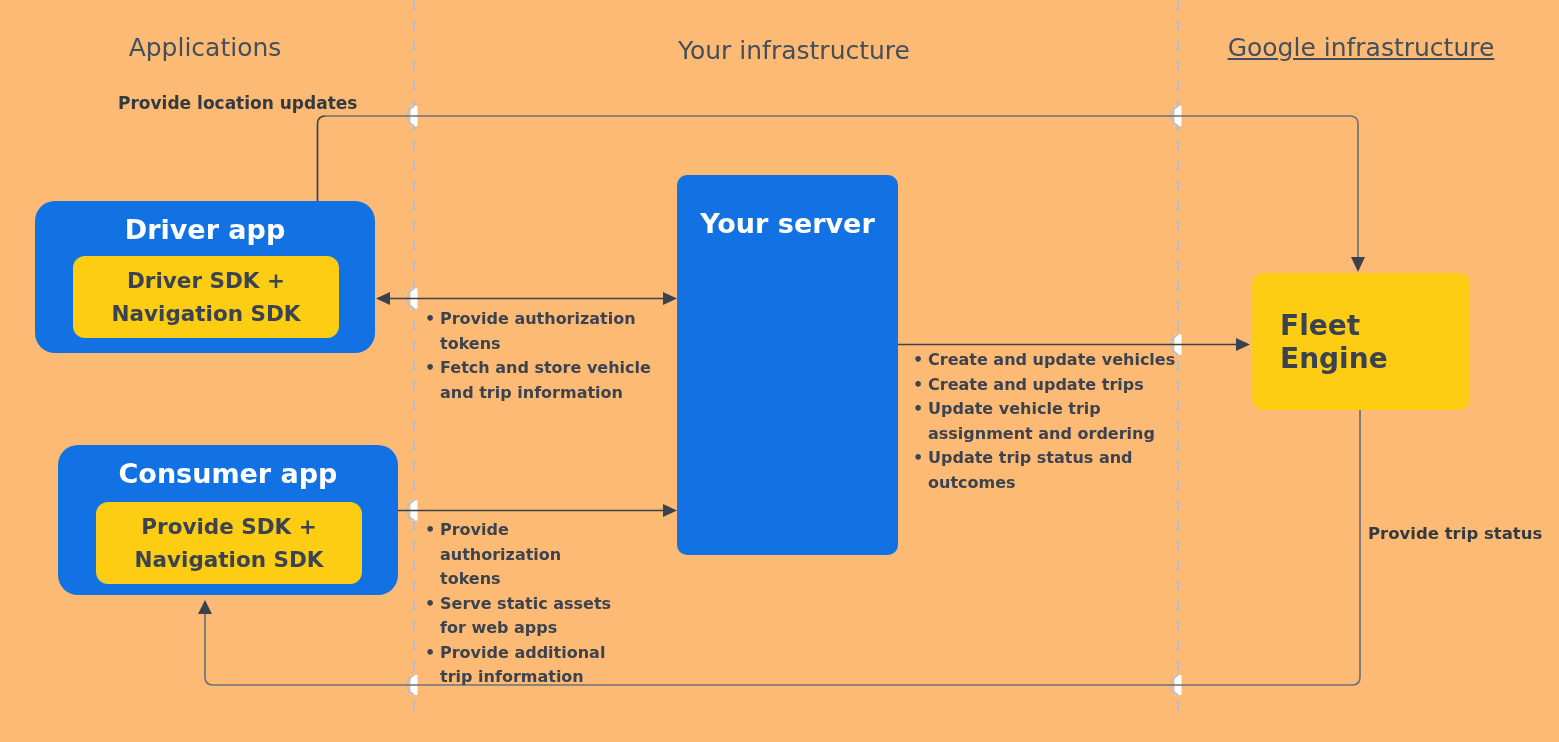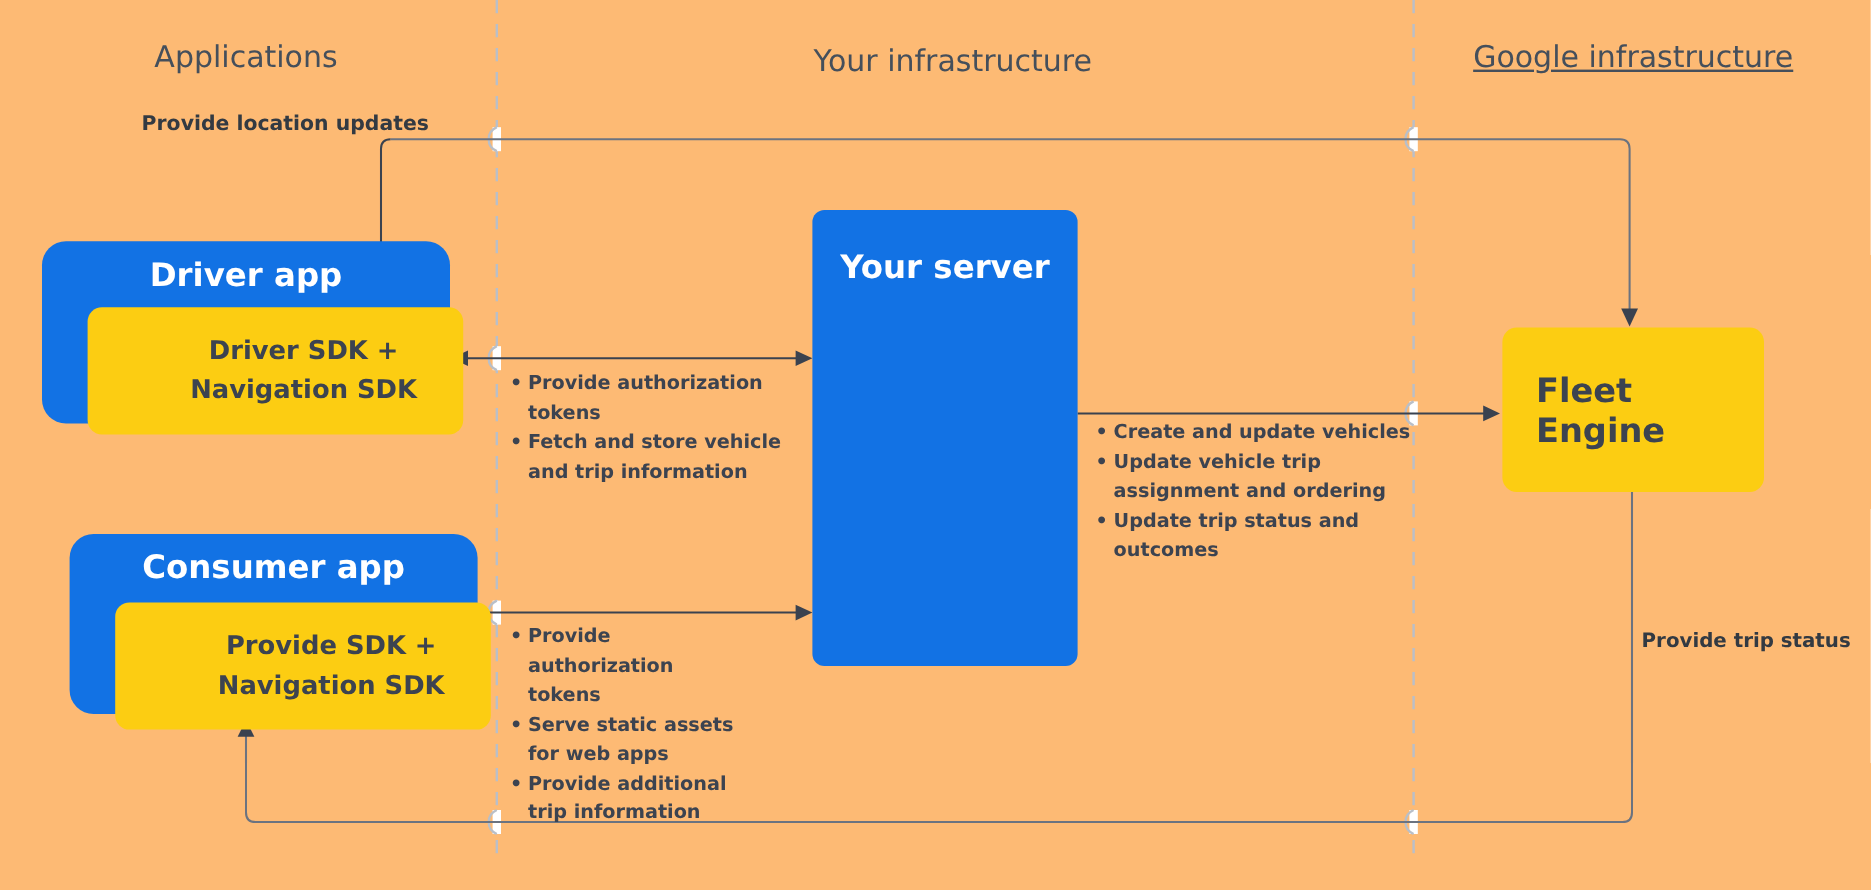--- a/index.html
+++ b/index.html
@@ -55,27 +55,26 @@
     margin-top: 13px;
     text-align: center;
     color: #ffffff;
     font-size: 27px;
     font-weight: 700;
   }
   .sdk-box {
     position: absolute;
     left: 38px;
     width: 266px;
-    height: 106px;
+    height: 82px;
     background: var(--yellow);
     border-radius: 12px;
     display: flex;
     align-items: center;
     justify-content: center;
-    padding-left: 47px;
   }
   .sdk-label {
     color: var(--text_dark);
     font-size: 21.5px;
     font-weight: 700;
     line-height: 33px;
     text-align: center;
     white-space: pre-line;
   }
   .server-box {
@@ -241,18 +240,19 @@
   <div class="bullets" id="list-consumer-server">
     <ul>
         <li>Provide authorization tokens</li>
         <li>Serve static assets for web apps</li>
         <li>Provide additional trip information</li>
       </ul>
   </div>
   <div class="bullets" id="list-server-fleet">
     <ul>
         <li>Create and update vehicles</li>
+        <li>Create and update trips</li>
         <li>Update vehicle trip assignment and ordering</li>
         <li>Update trip status and outcomes</li>
       </ul>
   </div>
 
 </div>
 
 </body></html>

